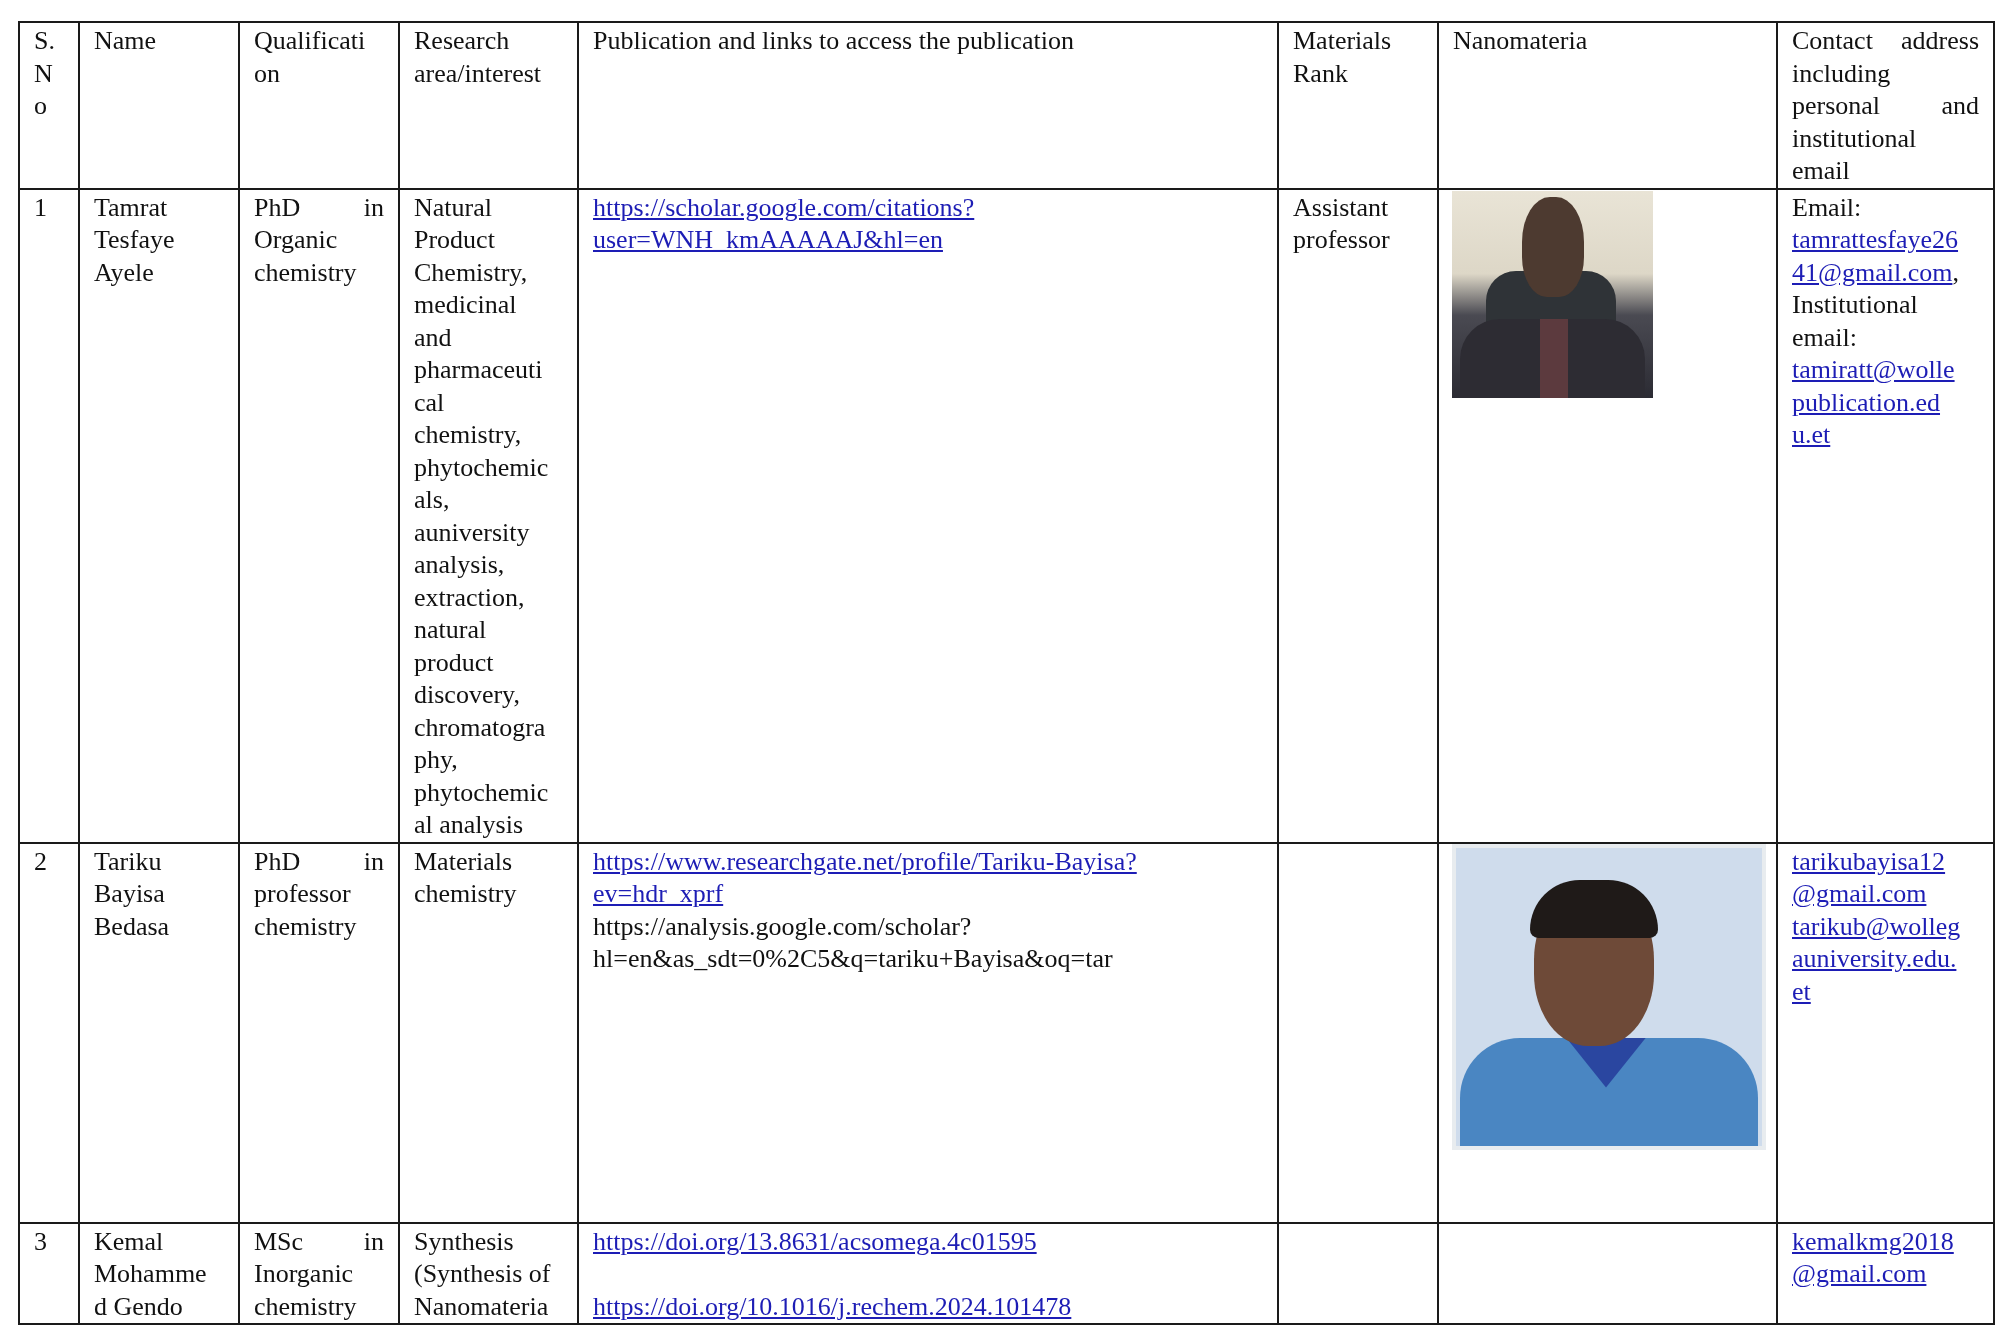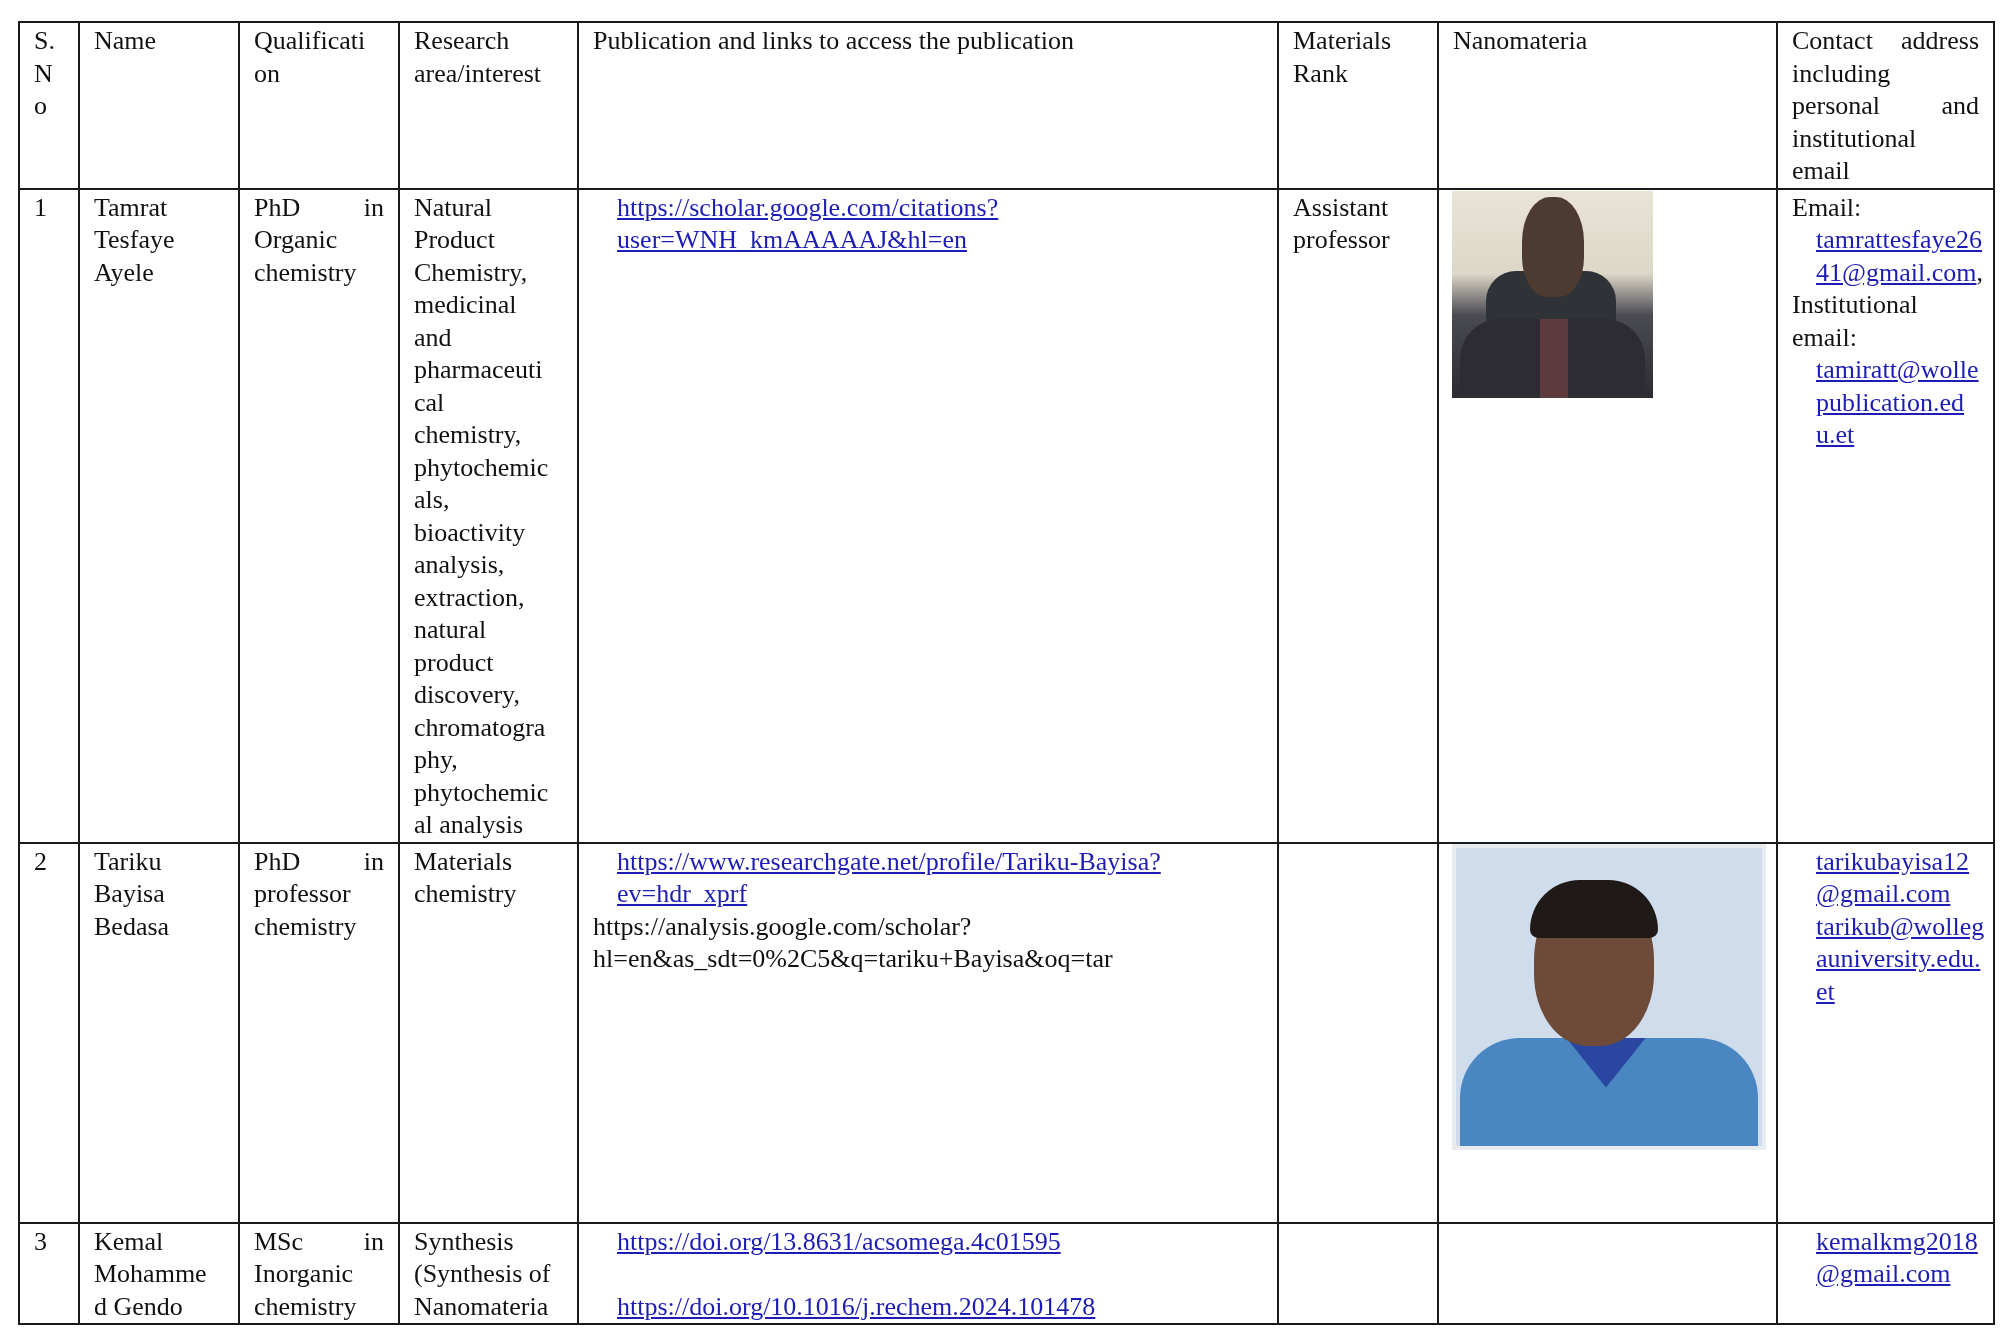--- a/index.html
+++ b/index.html
@@ -8,21 +8,21 @@
   table.staff { position:absolute; left:18px; top:21px; border-collapse:collapse;
                 table-layout:fixed; width:1975px; }
   table.staff td, table.staff th { border:2px solid #1a1a1a; vertical-align:top;
       padding:2px 14px 0 14px; font-size:26px; line-height:32.5px; font-weight:normal;
       text-align:left; overflow:hidden; word-wrap:break-word; }
   table.staff th { height:161px; }
   tr.r1 td { height:641px; }
   tr.r2 td { height:376px; }
   tr.r3 td { height:96px; }
   .just { text-align:justify; text-align-last:justify; display:block; }
-  a.lnk { color:#1d1db5; text-decoration:underline;margin-left:24px; }
+  a.lnk { color:#1d1db5; text-decoration:underline; }
   .line { display:block; white-space:nowrap; }
   .photo { display:block; margin-left:0; }
   .photo1 { width:201px; height:207px; margin-left:-1px; margin-top:-1px;
             background:linear-gradient(180deg,#e9e4d6 0%,#ddd7c7 40%,#4a4a52 60%,#2b2b33 100%);
             position:relative; }
   .photo1 .head { position:absolute; left:70px; top:6px; width:62px; height:100px;
             background:#4d3a30; border-radius:45% 45% 40% 40%; }
   .photo1 .chair { position:absolute; left:34px; top:80px; width:130px; height:60px;
             background:#2f3337; border-radius:30px 30px 0 0; }
   .photo1 .body { position:absolute; left:8px; top:128px; width:185px; height:79px;
@@ -100,21 +100,21 @@
       <span class="line">Natural</span>
       <span class="line">Product</span>
       <span class="line">Chemistry,</span>
       <span class="line">medicinal</span>
       <span class="line">and</span>
       <span class="line">pharmaceuti</span>
       <span class="line">cal</span>
       <span class="line">chemistry,</span>
       <span class="line">phytochemic</span>
       <span class="line">als,</span>
-      <span class="line">bioactivity</span>
+      <span class="line">auniversity</span>
       <span class="line">analysis,</span>
       <span class="line">extraction,</span>
       <span class="line">natural</span>
       <span class="line">product</span>
       <span class="line">discovery,</span>
       <span class="line">chromatogra</span>
       <span class="line">phy,</span>
       <span class="line">phytochemic</span>
       <span class="line">al analysis</span>
     </td>

